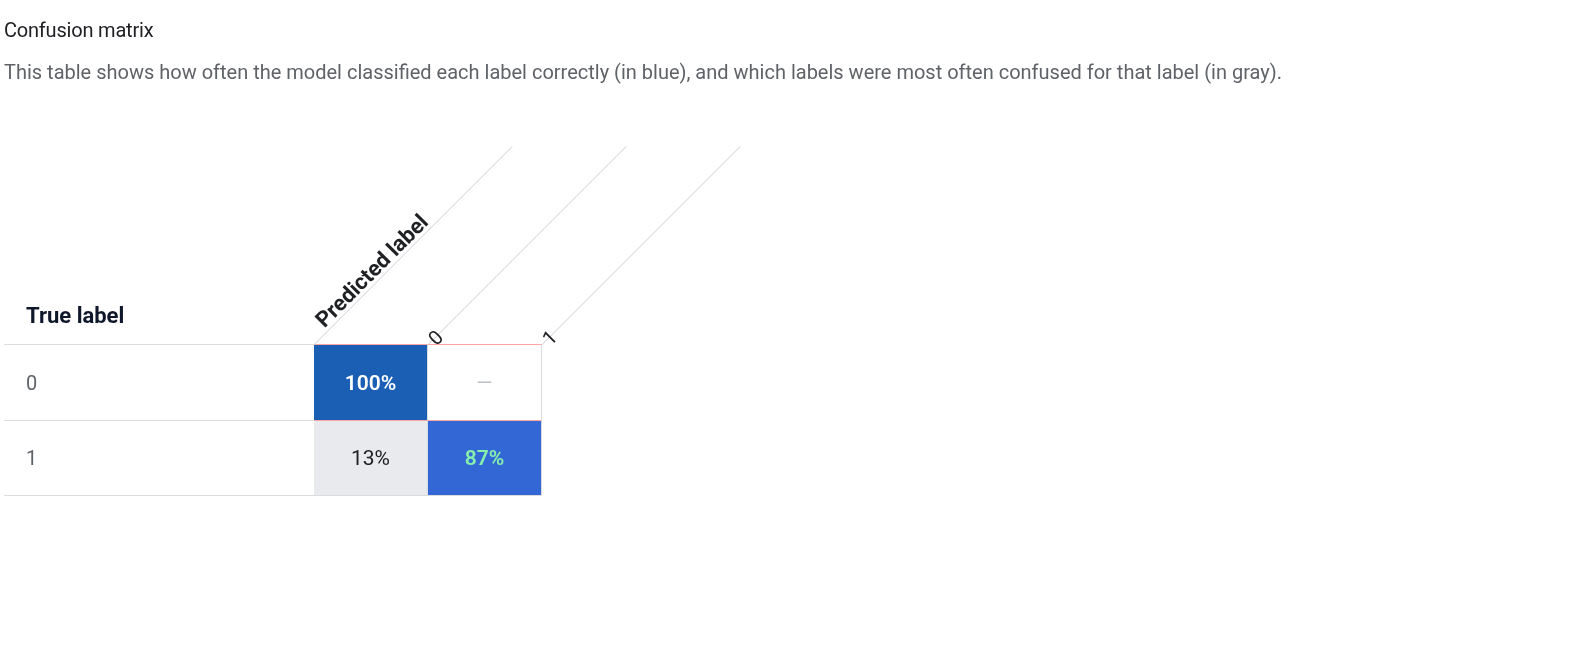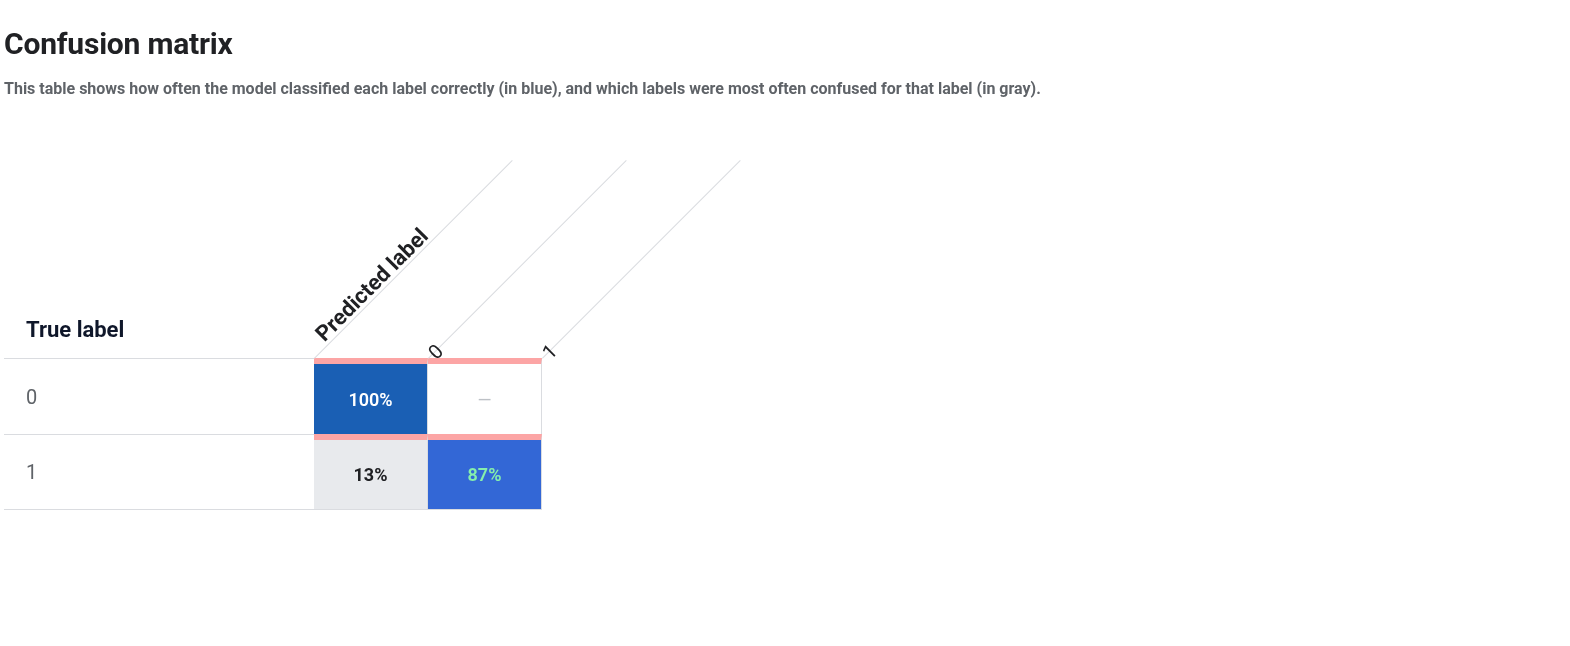--- a/index.html
+++ b/index.html
@@ -7,30 +7,30 @@
     padding: 0;
     background: #fff;
     font-family: "Roboto", "Segoe UI", Arial, sans-serif;
     color: #202124;
     width: 1570px;
   }
   .page {
     padding: 18px 4px 40px 4px;
   }
   h1 {
-    font-size: 30px;
-    font-weight: 700;
-    margin: 8px 0 18px 0;
+    font-size: 20px;
+    font-weight: 400;
+    margin: 0 0 18px 0;
     letter-spacing: -0.2px;
   }
   .desc {
-    font-size: 16px;
+    font-size: 20px;
     color: #5f6368;
     margin: 0 0 60px 0;
-    font-weight: 700;
+    font-weight: 400;
   }
 
   
   .matrix-wrap {
     position: relative;
     width: 800px;
     margin-top: 60px;
   }
 
   .diag-header {
@@ -93,39 +93,39 @@
     color: #5f6368;
     border-top: 1px solid #dadce0;
   }
   .row-end {
     border-bottom: 1px solid #dadce0;
   }
   .cell {
     display: flex;
     align-items: center;
     justify-content: center;
-    font-size: 18px;
+    font-size: 21px;
     font-weight: 500;
-    border-top: 6px solid #fca5a5;
+    border-top: 1px solid #fca5a5;
     border-right: 1px solid #dadce0;
   }
   .cell-blue {
     background: #1a5fb4;
     color: #fff;
     font-weight: 600;
   }
   .cell-blue-mid {
     background: #3367d6; 
     color: #86efac;
     font-weight: 600;
   }
   .cell-gray {
     background: #e8eaed;
     color: #202124;
-    font-weight: 700;
+    font-weight: 400;
     text-align: right;
   }
   .cell-white {
     background: #fff;
     color: #bdc1c6;
     font-weight: 400;
   }
 </style>
 </head>
 <body>

